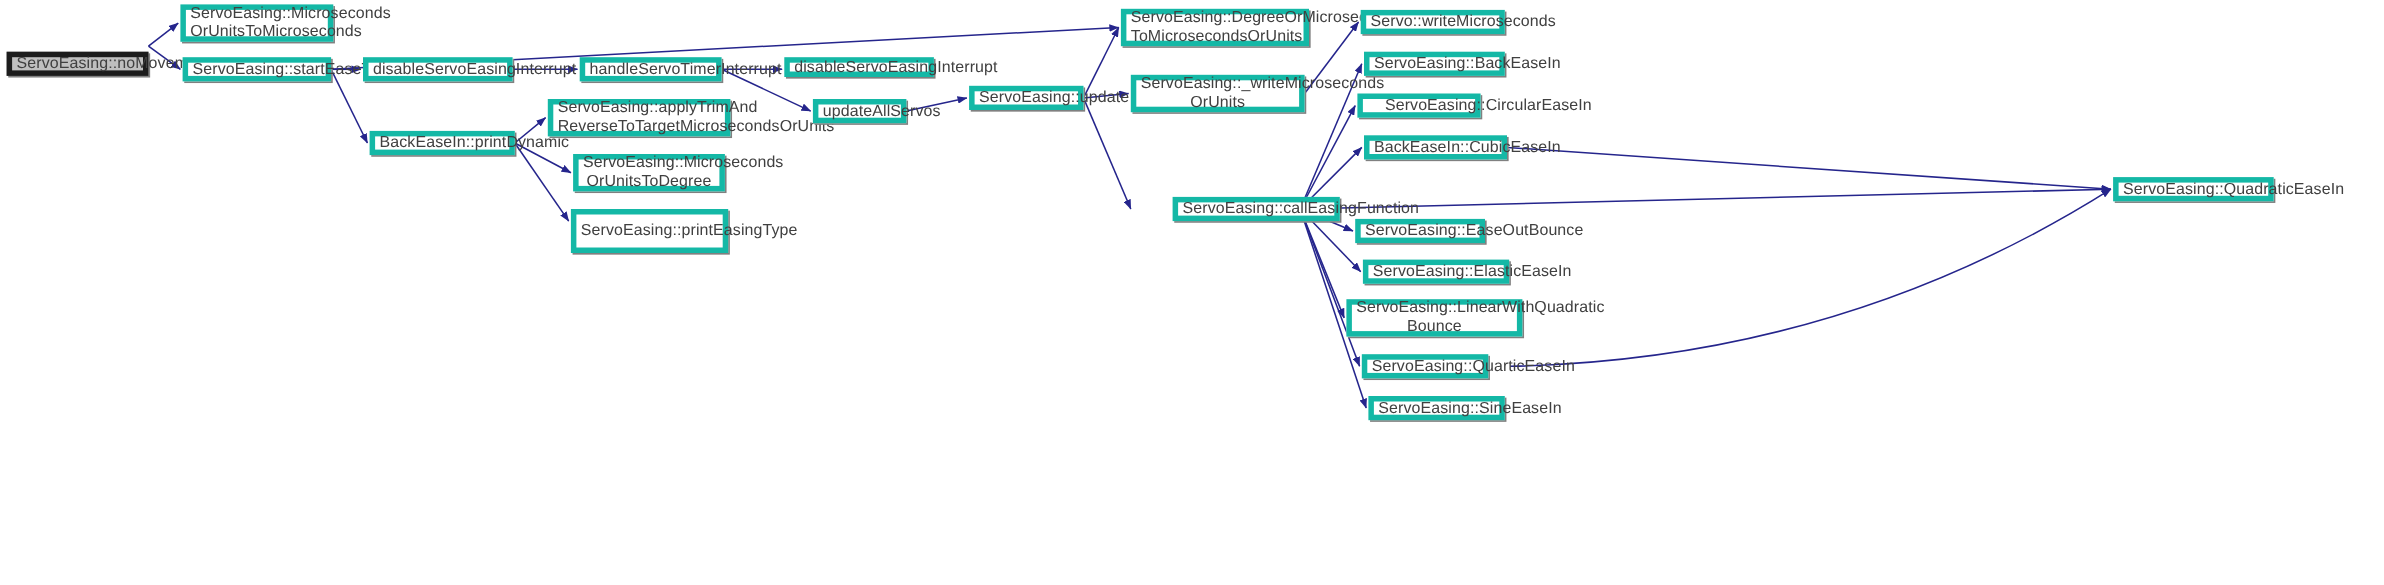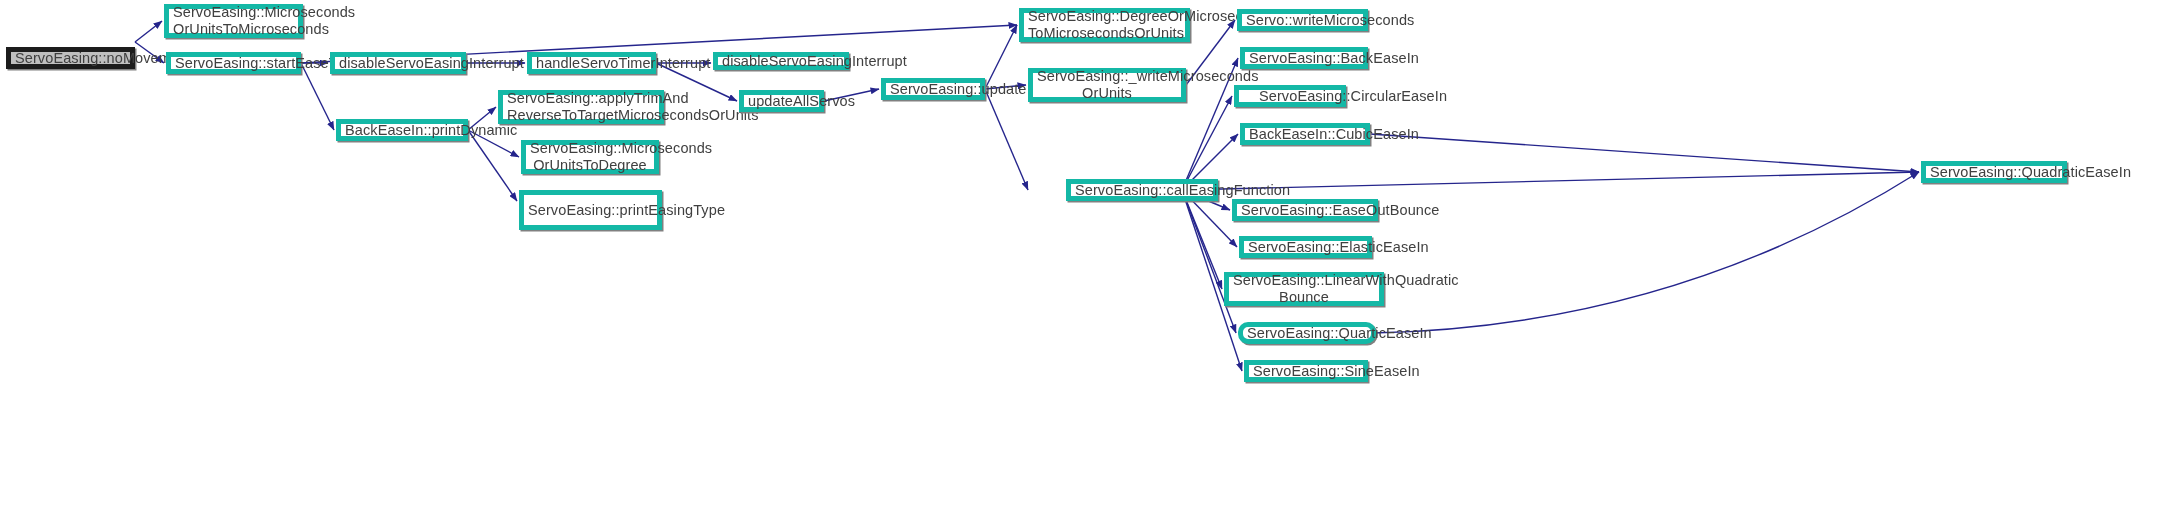--- a/index.html
+++ b/index.html
@@ -108,20 +108,20 @@
       <div class="node" style="left: 1019px; top: 8px; width: 171px; height: 34px;"><span class="lbl">ServoEasing::DegreeOrMicrosecond
 ToMicrosecondsOrUnits</span></div>
       <div class="node" style="left: 1028px; top: 68px; width: 158px; height: 34px;"><span class="lbl">ServoEasing::_writeMicroseconds
 OrUnits</span></div>
       <div class="node" style="left: 1030px; top: 179px; width: 152px; height: 22px; margin-left: 36px;"><span class="lbl">ServoEasing::callEasingFunction</span></div>
       <div class="node" style="left: 1237px; top: 9px; width: 131px; height: 22px;"><span class="lbl">Servo::writeMicroseconds</span></div>
       <div class="node" style="left: 1240px; top: 47px; width: 128px; height: 22px;"><span class="lbl">ServoEasing::BackEaseIn</span></div>
       <div class="node" style="left: 1234px; top: 85px; width: 112px; height: 22px; padding-left: 20px;"><span class="lbl">ServoEasing::CircularEaseIn</span></div>
       <div class="node" style="left: 1240px; top: 123px; width: 130px; height: 22px;"><span class="lbl">BackEaseIn::CubicEaseIn</span></div>
       <div class="node" style="left: 1921px; top: 161px; width: 146px; height: 22px;"><span class="lbl">ServoEasing::QuadraticEaseIn</span></div>
-      <div class="node" style="left: 1232px; top: 199px; width: 146px; height: 22px;"><span class="lbl">ServoEasing::EaseOutBounce</span></div>
+      <div class="node" style="left: 1232px; top: 199px; width: 118px; height: 22px;"><span class="lbl">ServoEasing::EaseOutBounce</span></div>
       <div class="node" style="left: 1239px; top: 236px; width: 133px; height: 22px; text-align: right;"><span class="lbl">ServoEasing::ElasticEaseIn</span></div>
       <div class="node" style="left: 1224px; top: 272px; width: 160px; height: 34px;"><span class="lbl">ServoEasing::LinearWithQuadratic
 Bounce</span></div>
-      <div class="node" style="left: 1238px; top: 322px; width: 138px; height: 22px; border-radius: 10px;"><span class="lbl">ServoEasing::QuarticEaseIn</span></div>
+      <div class="node" style="left: 1238px; top: 322px; width: 115px; height: 22px;"><span class="lbl">ServoEasing::QuarticEaseIn</span></div>
       <div class="node" style="left: 1244px; top: 360px; width: 124px; height: 22px;"><span class="lbl">ServoEasing::SineEaseIn</span></div>
     </div>
 </div>
 
 </body></html>

